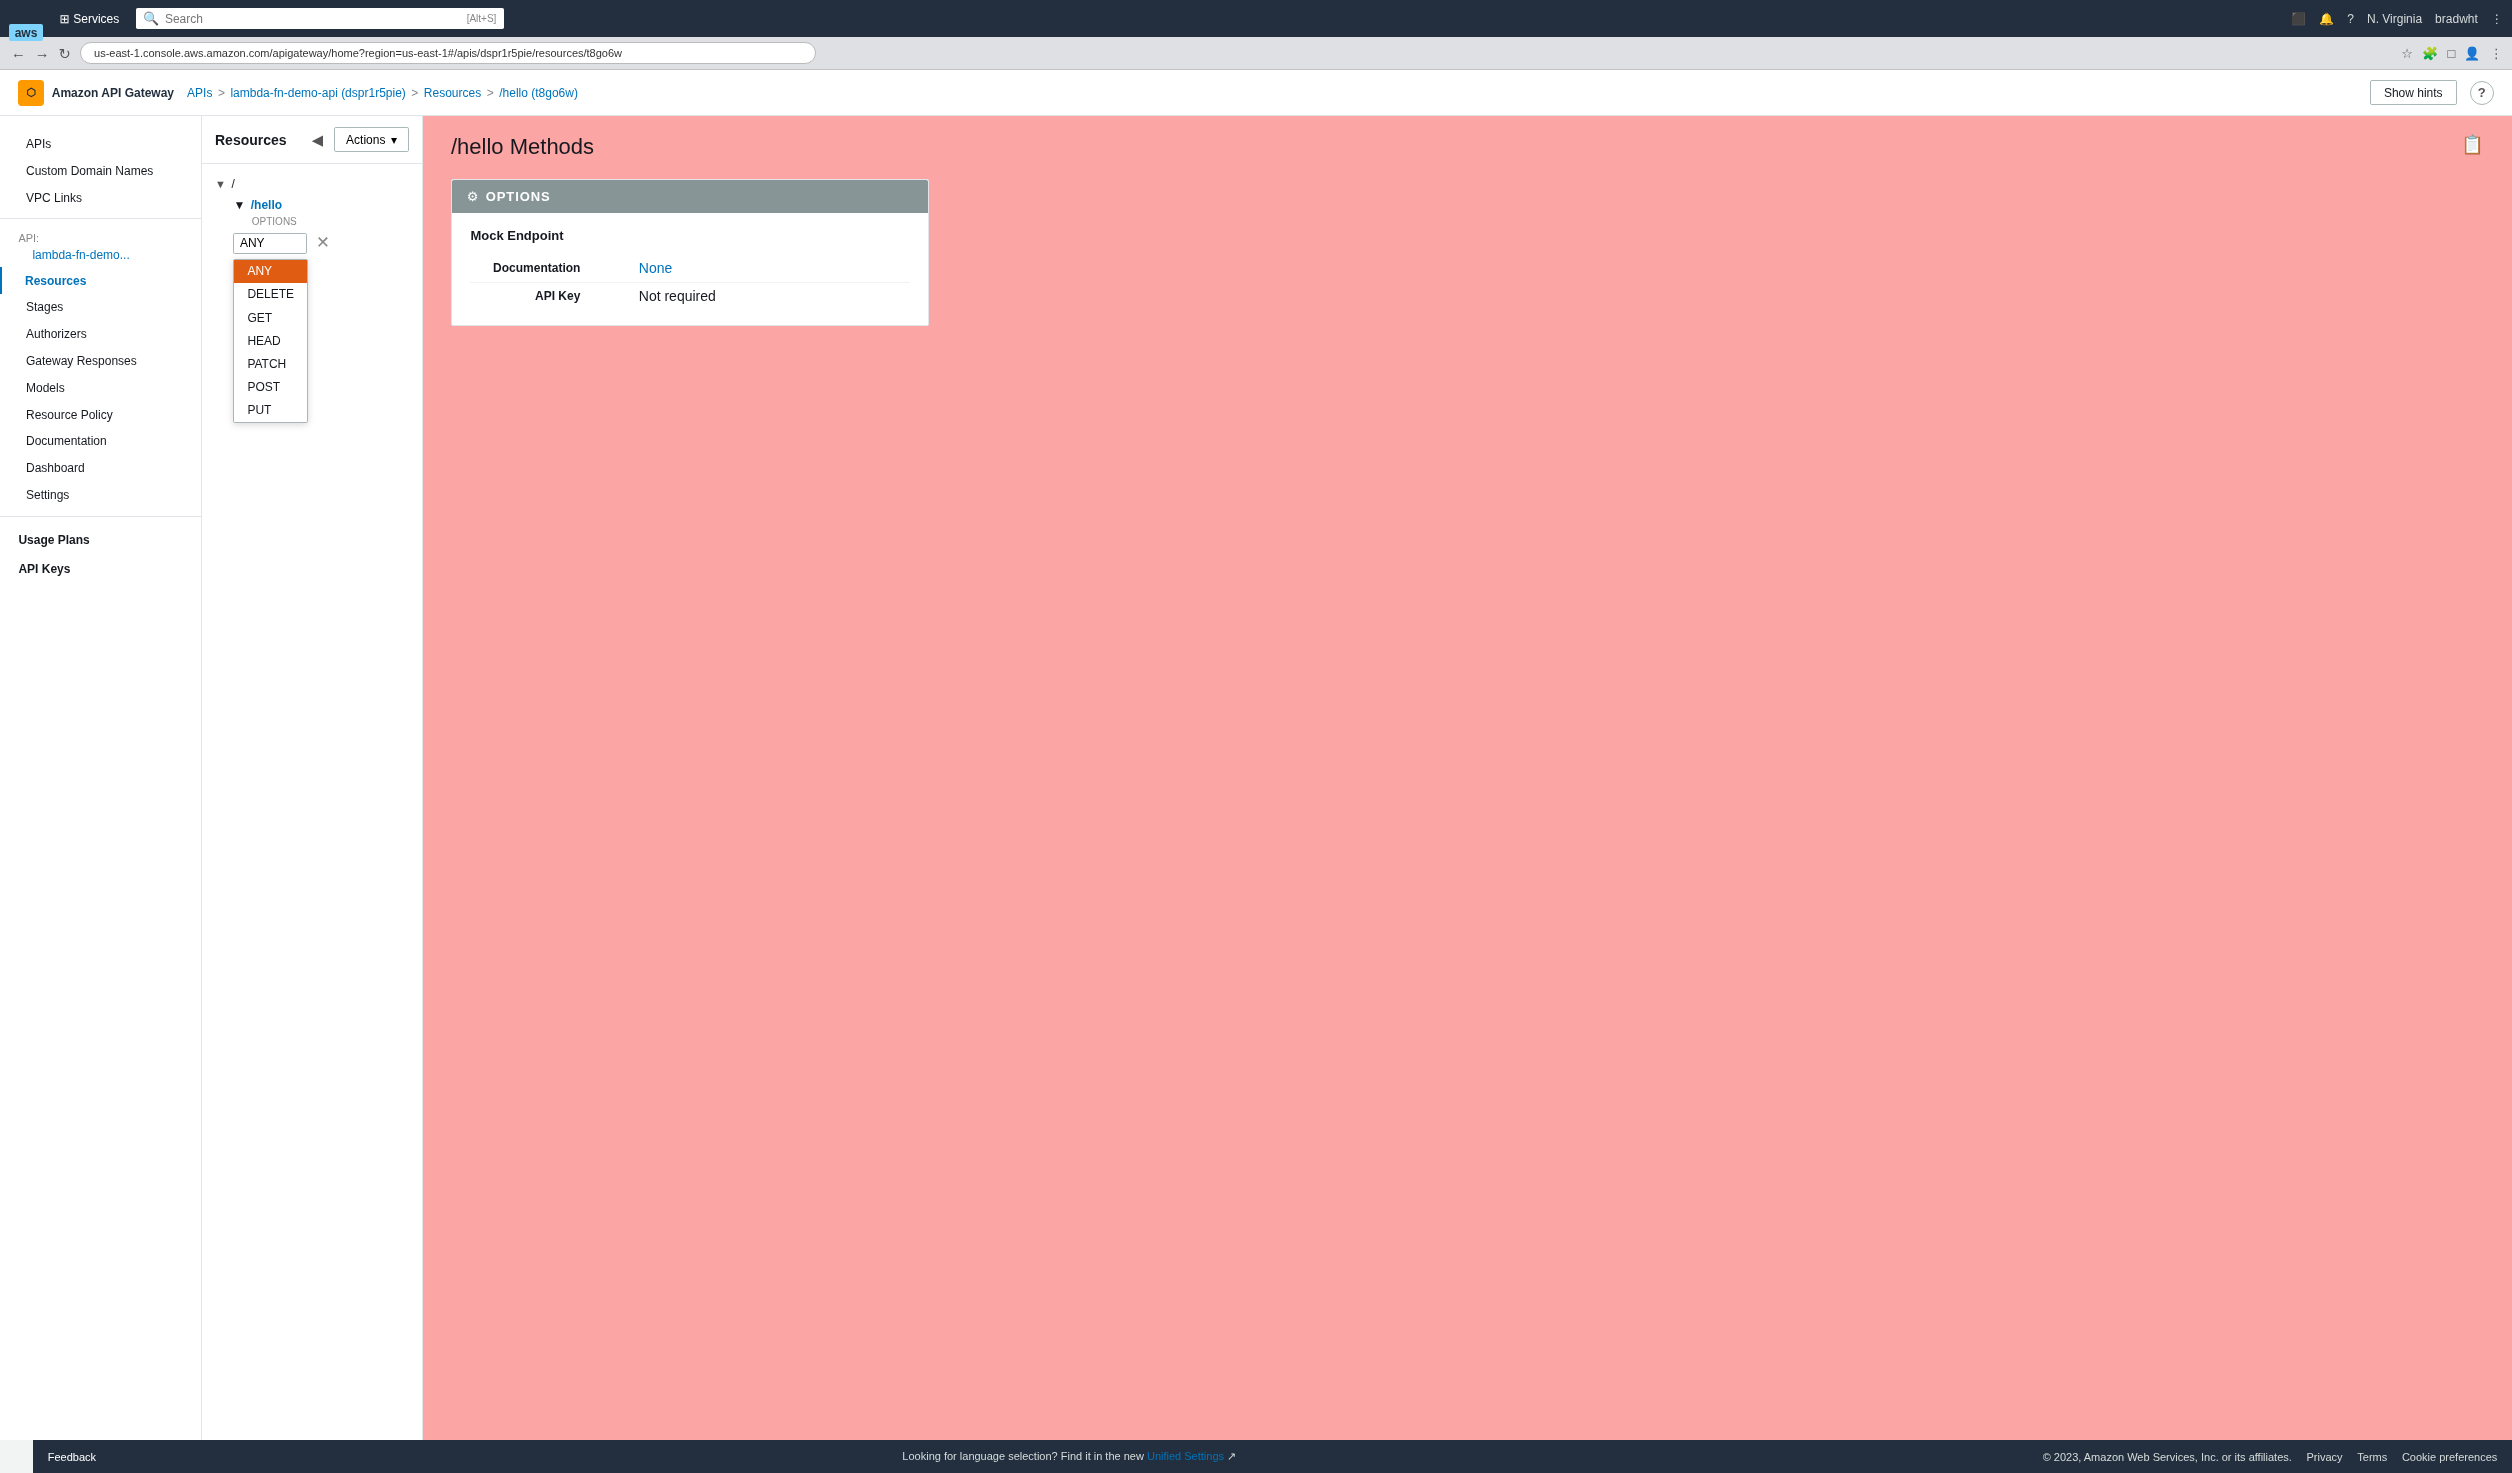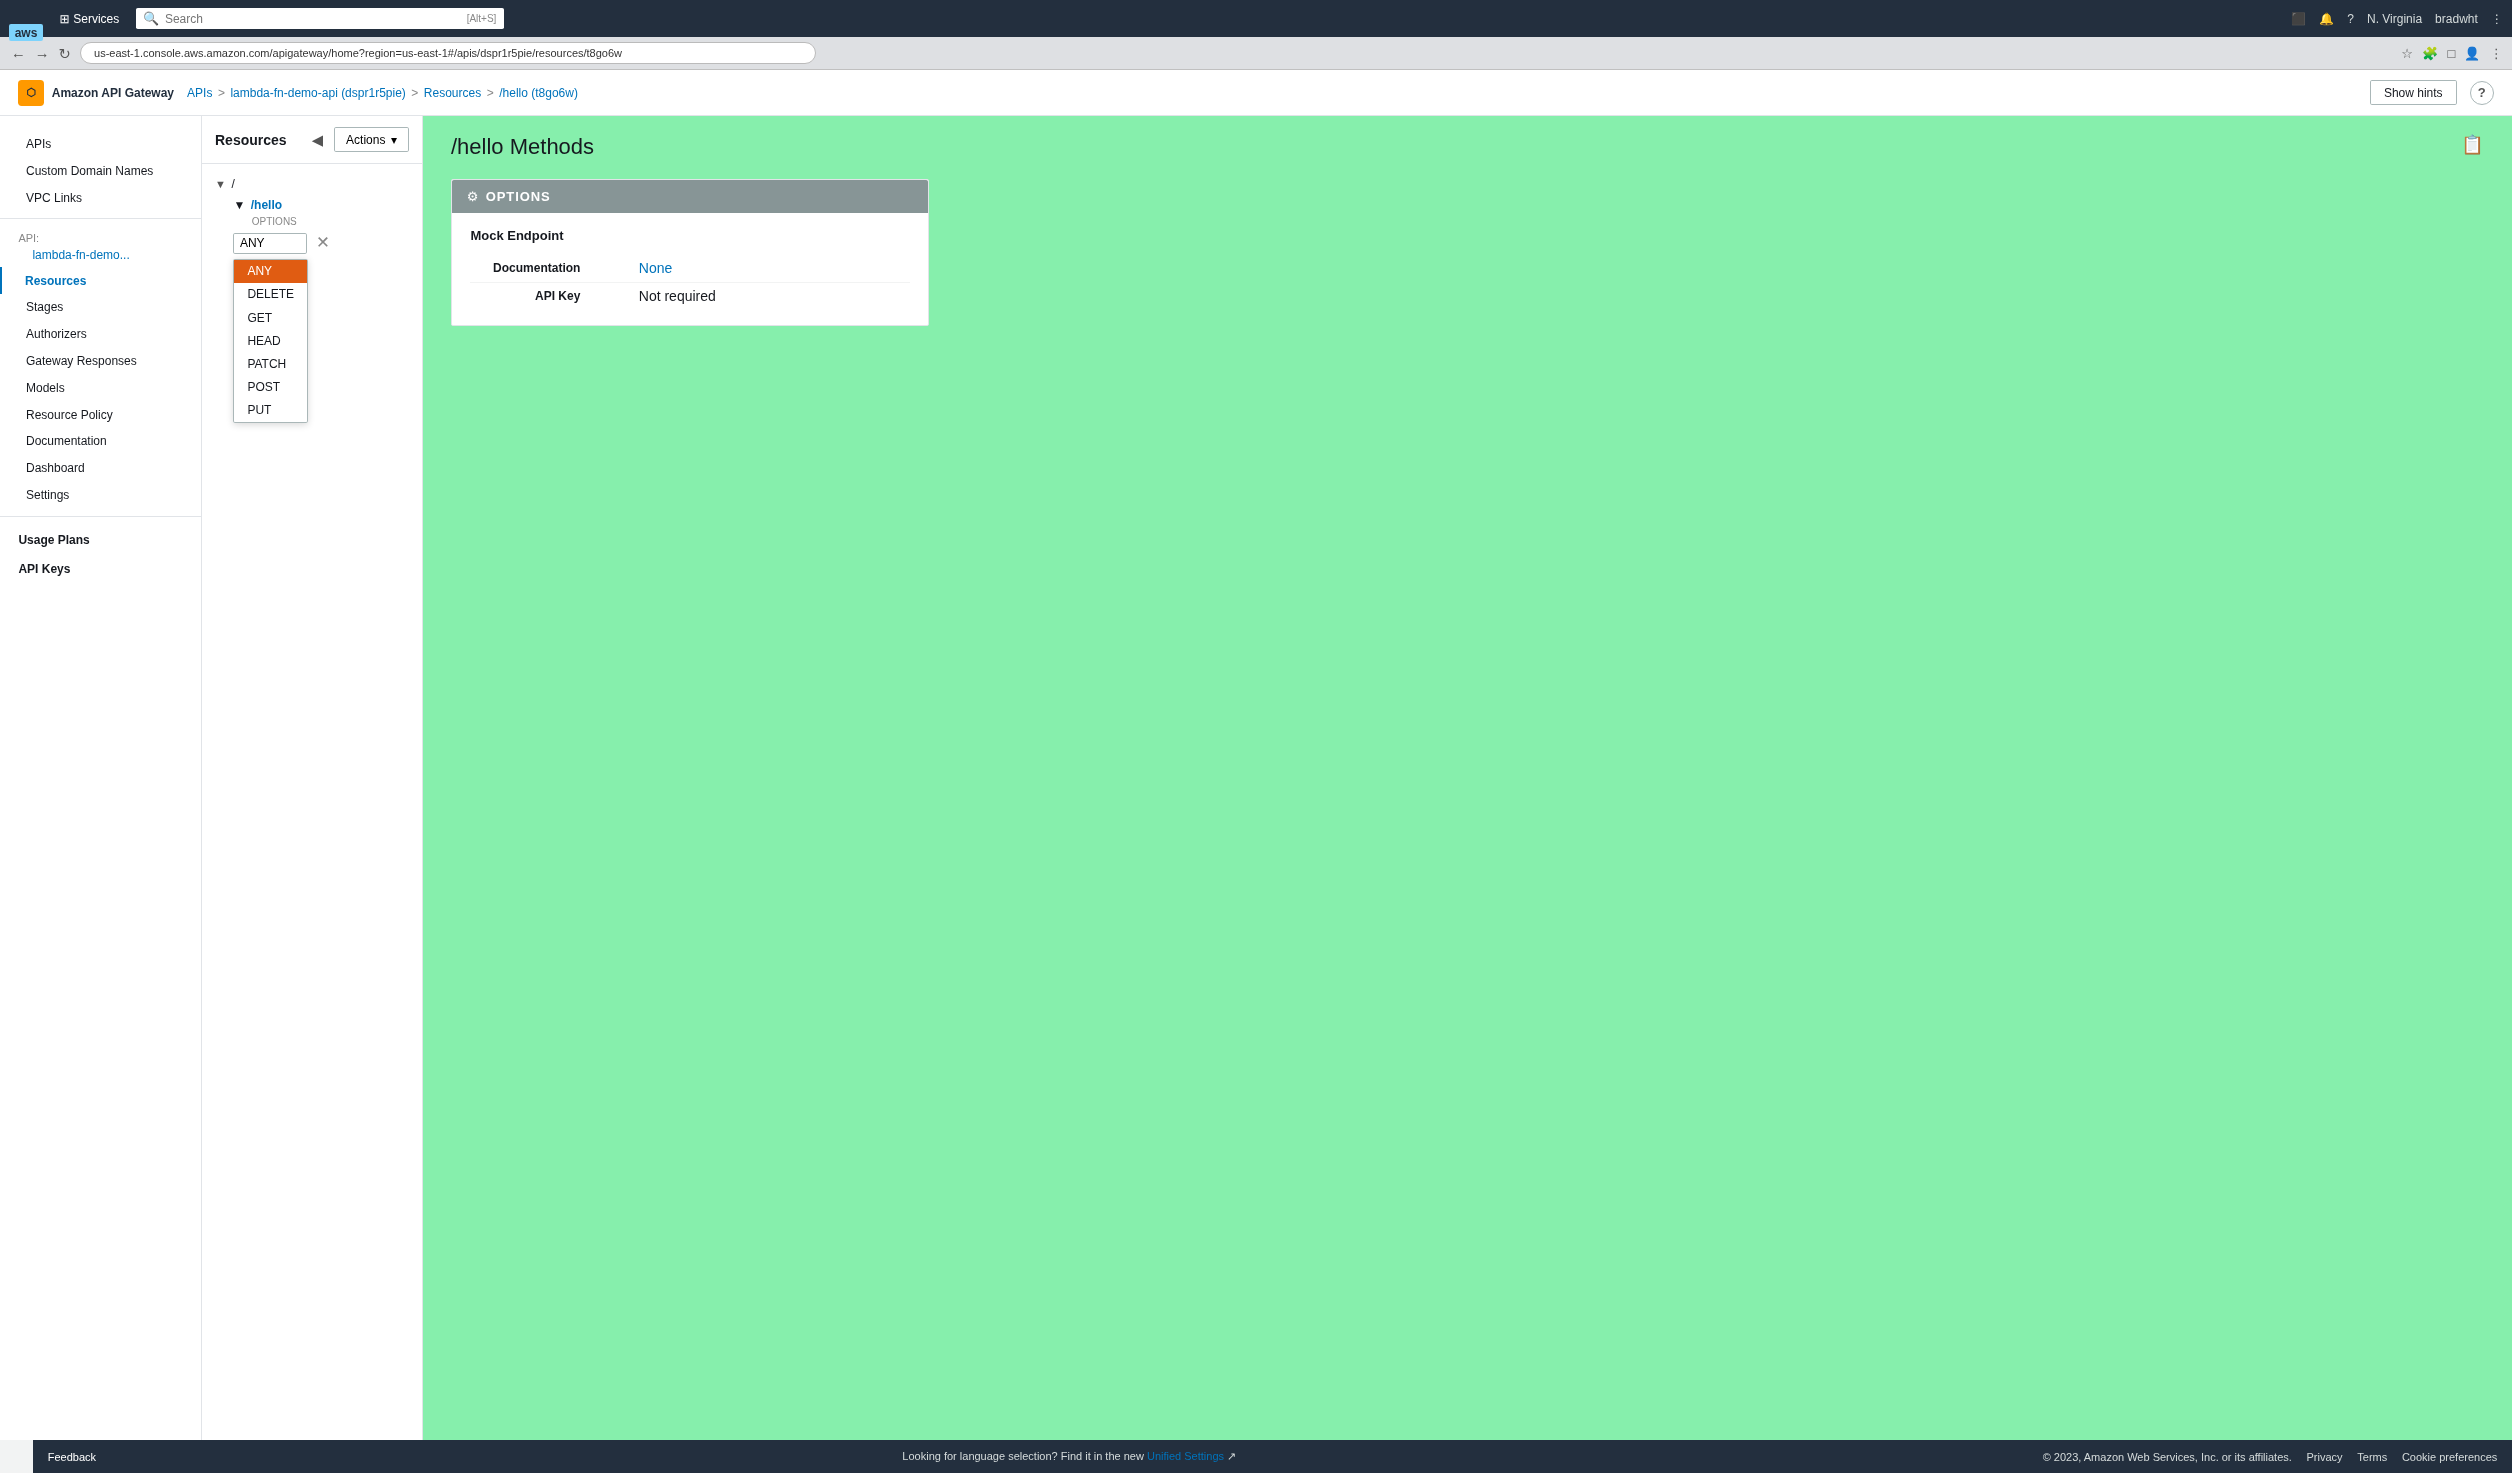--- a/index.html
+++ b/index.html
@@ -367,21 +367,21 @@
     .dropdown-item.selected {
       background: #e05c12;
       color: #fff;
     }
 
     
     .main-content {
       flex: 1;
       overflow-y: auto;
       padding: 18.4px 28px;
-      background: #86efac;
+      background: #fca5a5;
     }
     .page-title {
       font-size: 22px;
       font-weight: 300;
       color: #16191f;
       margin-bottom: 18.4px;
     }
     .options-card {
       background: #fff;
       border: 0.9px solid #e1e4e8;

